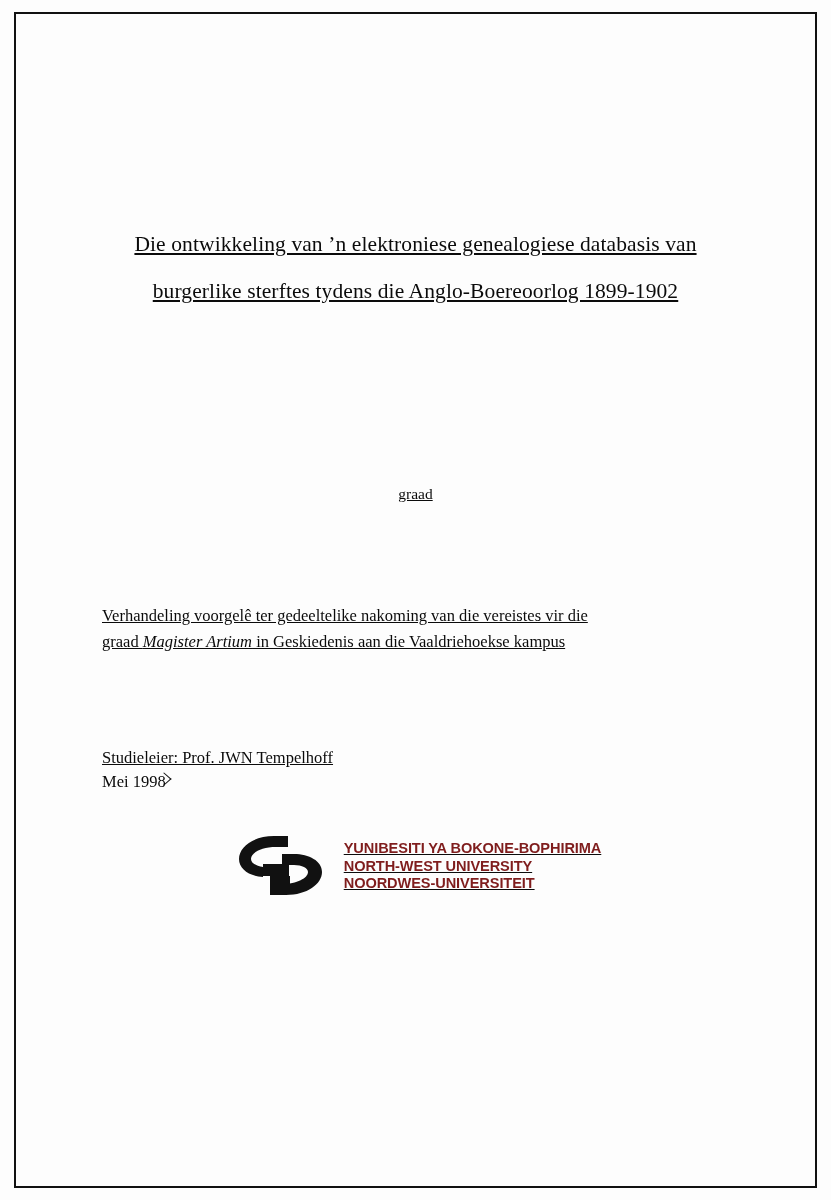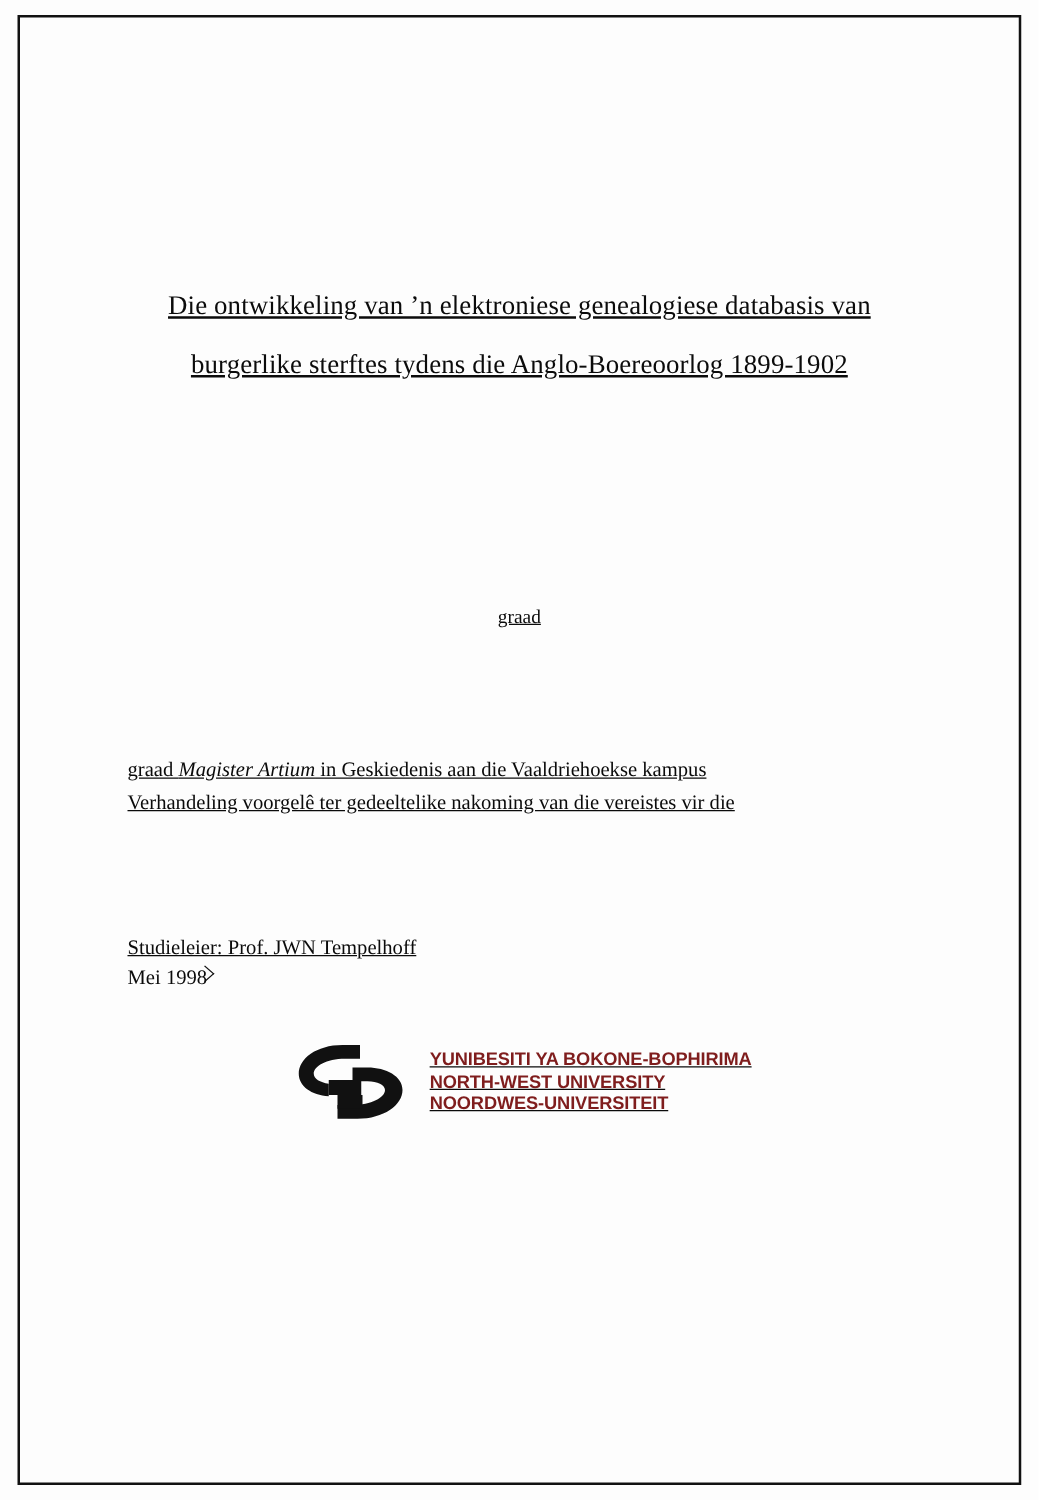--- a/index.html
+++ b/index.html
@@ -139,22 +139,22 @@
 
     <div class="title-block">
       <div class="title-line">Die ontwikkeling van ’n elektroniese genealogiese databasis van</div>
       <div class="title-line">burgerlike sterftes tydens die Anglo-Boereoorlog 1899-1902</div>
     </div>
 
     <div class="deur">graad</div>
 
 
     <div class="abstract-block">
+      <div class="abstract-just">Verhandeling voorgelê ter gedeeltelike nakoming van die vereistes vir die</div>
       <div class="abstract-just"><span>graad </span><span class="italic">Magister Artium</span><span> in Geskiedenis aan die Vaaldriehoekse kampus</span></div>
-      <div class="abstract-just">Verhandeling voorgelê ter gedeeltelike nakoming van die vereistes vir die</div>
     </div>
 
     <div class="supervisor-block">
       <div>Studieleier: Prof. JWN Tempelhoff</div>
       <div class="date-line">
         <span>Mei 1998</span>
         <span class="date-tick"></span>
       </div>
     </div>
 

